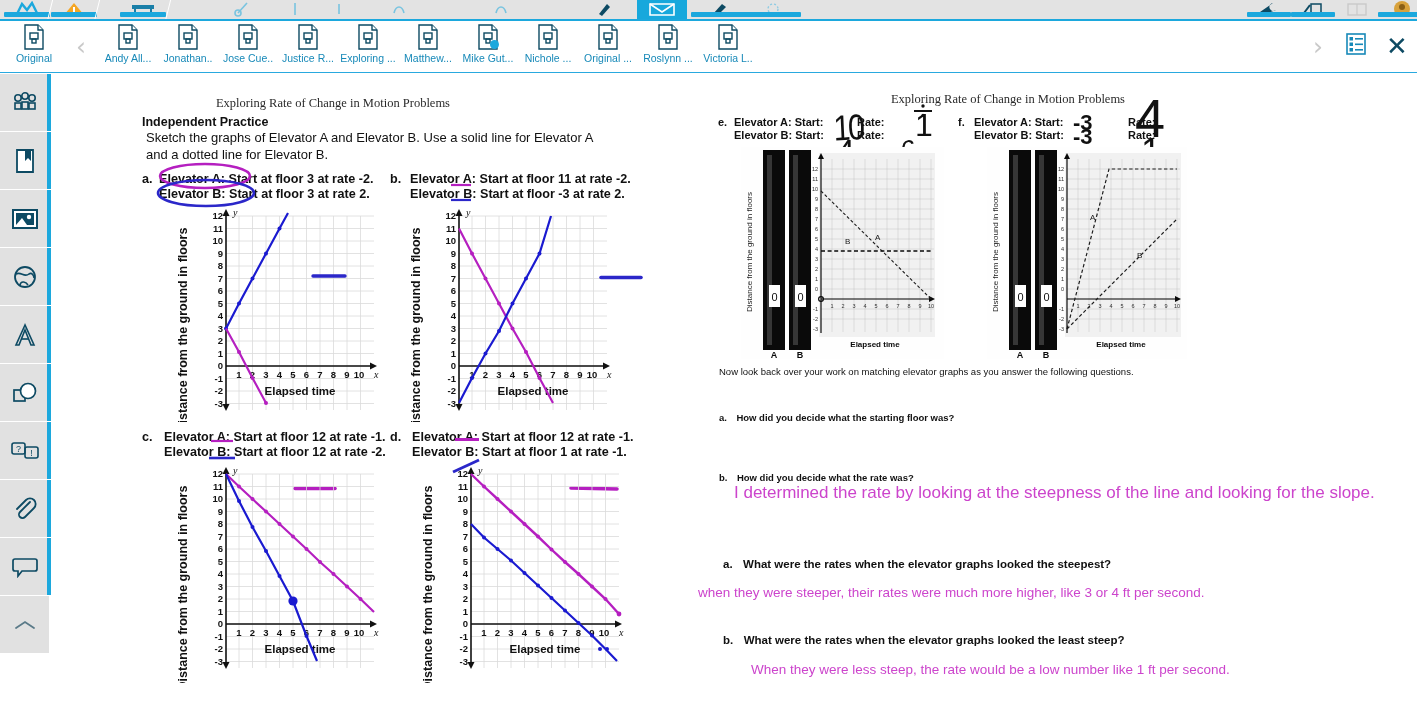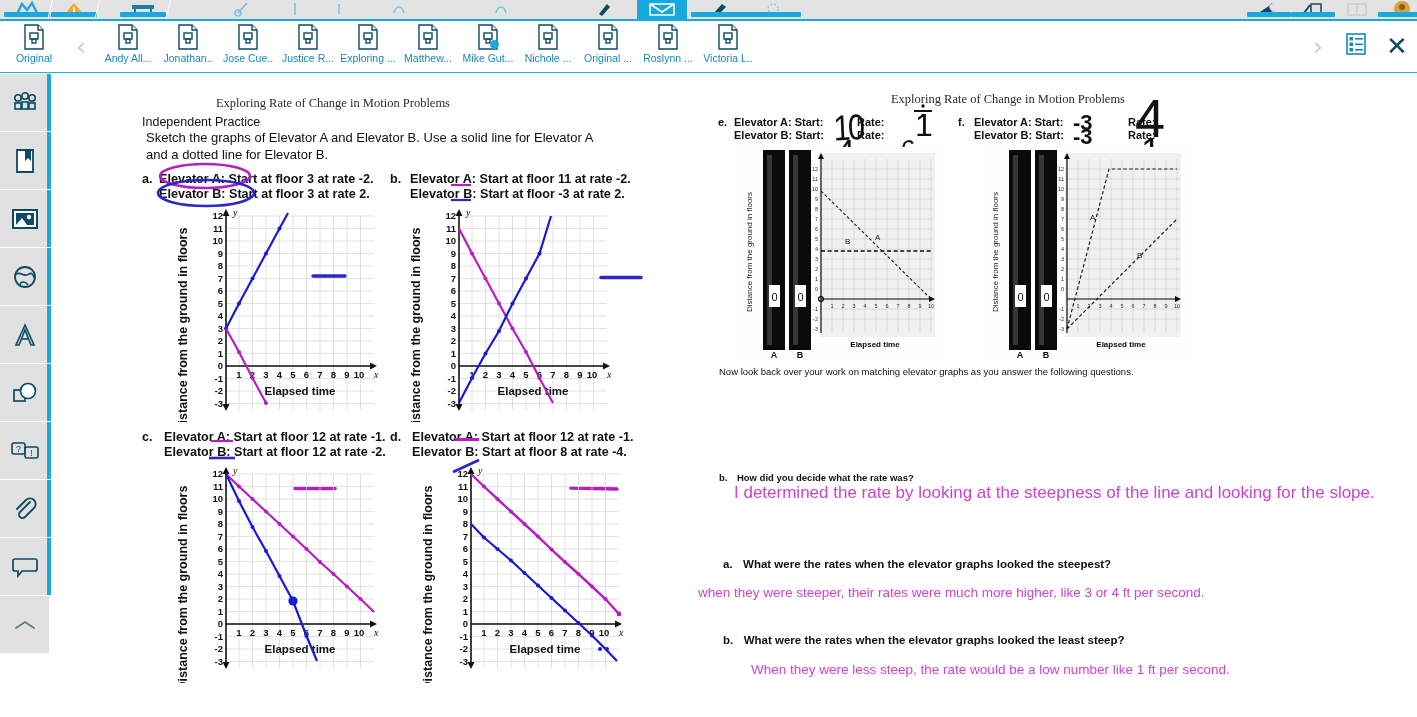--- a/index.html
+++ b/index.html
@@ -87,21 +87,21 @@
     width: 1364px; height: 643px; background: #ffffff; overflow: hidden;
   }
   .sheet { position: absolute; top: 0; }
   #sheet-left  { left: 0;   width: 660px; height: 643px; }
   #sheet-right { left: 600px; width: 764px; height: 643px; }
 
   .ws-title {
     font-family: "Liberation Serif", serif;
     font-size: 12.5px; color: #2a2a2a; text-align: center;
   }
-  .ws-h { font-size: 12.5px; font-weight: normal; color: #111; }
+  .ws-h { font-size: 12.5px; font-weight: bold; color: #111; }
   .ws-p { font-size: 13px; color: #111; line-height: 1.28; }
   .ws-prob { font-size: 12.6px; font-weight: bold; color: #111; line-height: 1.3; }
   .ws-q { font-size: 11px; font-weight: bold; color: #111; line-height: 1.35; }
   .ws-q-sm { font-size: 9.5px; font-weight: bold; color: #111; line-height: 1.35; }
   .ws-small { font-size: 9.5px; color: #111; line-height: 1.35; }
   .hand {
     color: #cc44cc; font-size: 15px; line-height: 1.25;
     font-family: "Liberation Sans", sans-serif;
   }
   .hand.sm { font-size: 13.5px; }
@@ -755,21 +755,21 @@
     <svg class="ink" style="left:157px; top:364px;" width="24" height="6" viewBox="0 0 24 6">
       <line x1="1" y1="3" x2="23" y2="3" stroke="#b51fc0" stroke-width="2.2"></line>
     </svg>
     <svg class="ink" style="left:155px; top:381px;" width="28" height="6" viewBox="0 0 28 6">
       <line x1="1" y1="3" x2="27" y2="3" stroke="#2b27c9" stroke-width="2.6"></line>
     </svg>
 
     <div style="position:absolute; left:337px; top:355px;">
       <div class="ws-prob" style="position:absolute; left:0; top:0;">d.</div>
       <div class="ws-prob" style="position:absolute; left:22px; top:0; white-space:nowrap;">Elevator A: Start at floor 12 at rate -1.</div>
-      <div class="ws-prob" style="position:absolute; left:22px; top:15px; white-space:nowrap;">Elevator B: Start at floor 8 at rate -4.</div>
+      <div class="ws-prob" style="position:absolute; left:22px; top:15px; white-space:nowrap;">Elevator B: Start at floor 1 at rate -1.</div>
     </div>
     <svg class="ink" style="left:401px; top:362px;" width="26" height="7" viewBox="0 0 26 7">
       <line x1="1" y1="3.5" x2="25" y2="3.5" stroke="#b51fc0" stroke-width="3"></line>
     </svg>
     <svg class="ink" style="left:398px; top:384px;" width="30" height="16" viewBox="0 0 30 16">
       <line x1="2" y1="14" x2="28" y2="2" stroke="#2b27c9" stroke-width="3"></line>
     </svg>
 
     <div class="graph" style="left:125px; top:384px;">
       <svg width="215" height="225" viewBox="0 0 215 225">
@@ -1178,20 +1178,24 @@
         <text x="103" y="73" fill="#222" font-size="8" font-family="'Liberation Sans',sans-serif">A</text>
 
         <line x1="80" y1="182" x2="190" y2="72" stroke="#222" stroke-width="1.2" stroke-dasharray="3.4 2.4"></line>
         <text x="150" y="111" fill="#222" font-size="8" font-family="'Liberation Sans',sans-serif">B</text>
         <text x="134" y="200" fill="#111" font-size="8" font-weight="bold" text-anchor="middle" font-family="'Liberation Sans',sans-serif">Elapsed time</text>
       </svg>
     </div>
 
     <div class="ws-small" style="position:absolute; left:66px; top:292px; width:470px;">Now look back over your work on matching elevator graphs as you answer the following questions.</div>
 
+    <div style="position:absolute; left:66px; top:333px;">
+      <span class="ws-q-sm">a.</span>
+      <span class="ws-q-sm" style="margin-left:5px;">How did you decide what the starting floor was?</span>
+    </div>
 
     <div style="position:absolute; left:66px; top:393px;">
       <span class="ws-q-sm">b.</span>
       <span class="ws-q-sm" style="margin-left:5px;">How did you decide what the rate was?</span>
     </div>
     <div class="hand" style="position:absolute; left:81px; top:408px; width:740px; font-size:17px;">I determined the rate by looking at the steepness of the line and looking for the slope.</div>
 
 
     <div style="position:absolute; left:70px; top:480px;">
       <span class="ws-q" style="font-size:11.5px;">a.</span>

